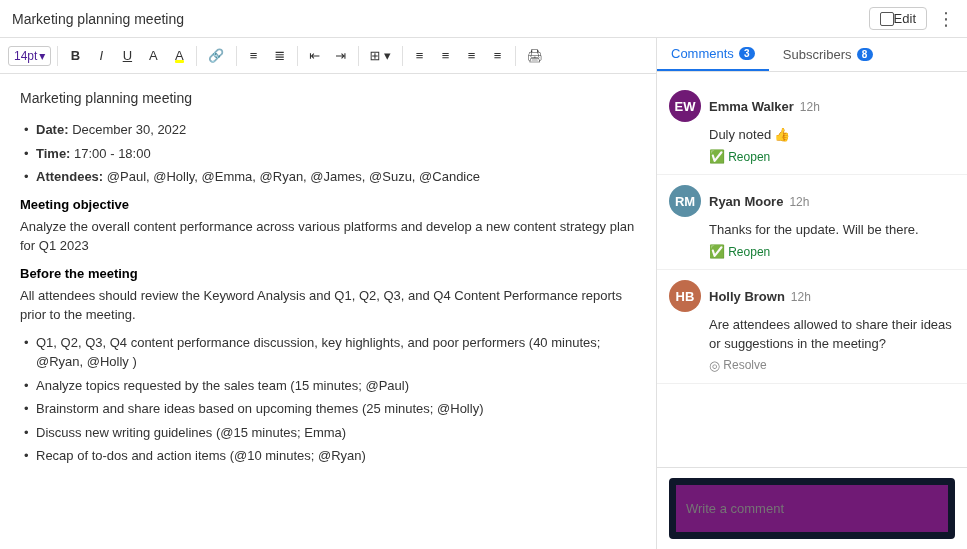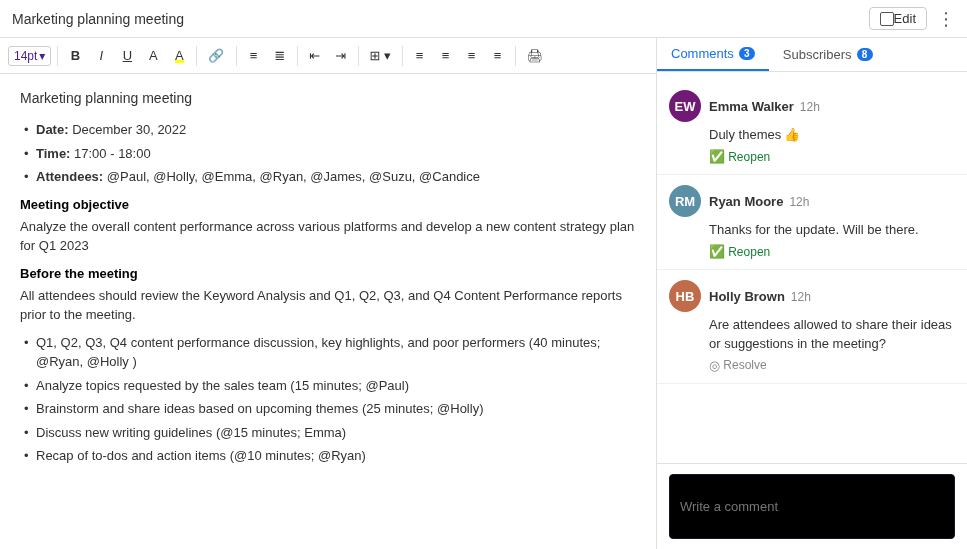--- a/index.html
+++ b/index.html
@@ -92,23 +92,23 @@
       display: inline-flex; align-items: center; gap: 3px;
       font-size: 12px; cursor: pointer; margin-top: 5px; margin-left: 40px;
     }
     .reopen-btn { color: #188038; }
     .resolve-btn { color: #888; }
     .action-icon { font-size: 13px; }
 
     
     .comment-input-area { padding: 10px 12px; border-top: 1px solid #e0e0e0; }
     .comment-input {
-      width: 100%; border: 1px solid #0f172a; border-radius: 4px;
-      padding: 24px 10px; font-size: 13px; color: #aaa; outline: none;
-      resize: none; background: #000000;
+      width: 100%; border: 7px solid #0f172a; border-radius: 4px;
+      padding: 16px 10px; font-size: 13px; color: #aaa; outline: none;
+      resize: none; background: #701a75;
     }
   </style>
 </head>
 <body>
 
 <div class="top-bar">
   <span class="top-bar-left">Marketing planning meeting</span>
   <div class="top-bar-right">
     <button class="edit-btn">
       <span class="checkbox-icon"></span>
@@ -194,21 +194,21 @@
 
     <div class="comments-list" id="comments-list">
         <div class="comment-item">
       <div class="comment-header">
         <div class="avatar avatar-emma">EW</div>
         <div class="comment-meta">
           <span class="comment-author">Emma Walker</span>
           <span class="comment-time">12h</span>
         </div>
       </div>
-      <div class="comment-body">Duly themes 👍</div>
+      <div class="comment-body">Duly noted 👍</div>
       <div class="action-btn reopen-btn">
         <span class="action-icon">✅</span>
         <span>Reopen</span>
       </div>
     </div>
         <div class="comment-item">
       <div class="comment-header">
         <div class="avatar avatar-ryan">RM</div>
         <div class="comment-meta">
           <span class="comment-author">Ryan Moore</span>

